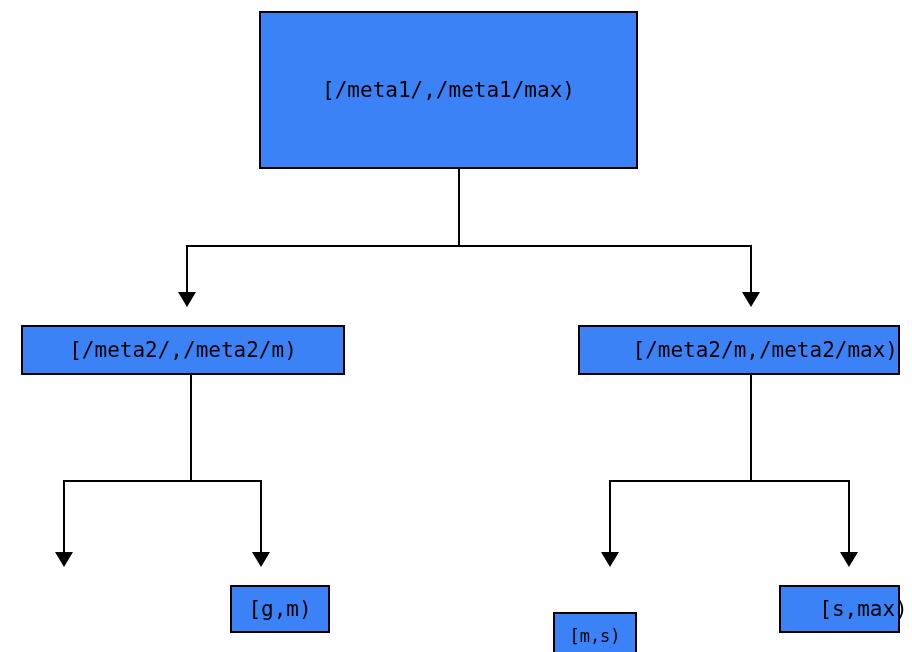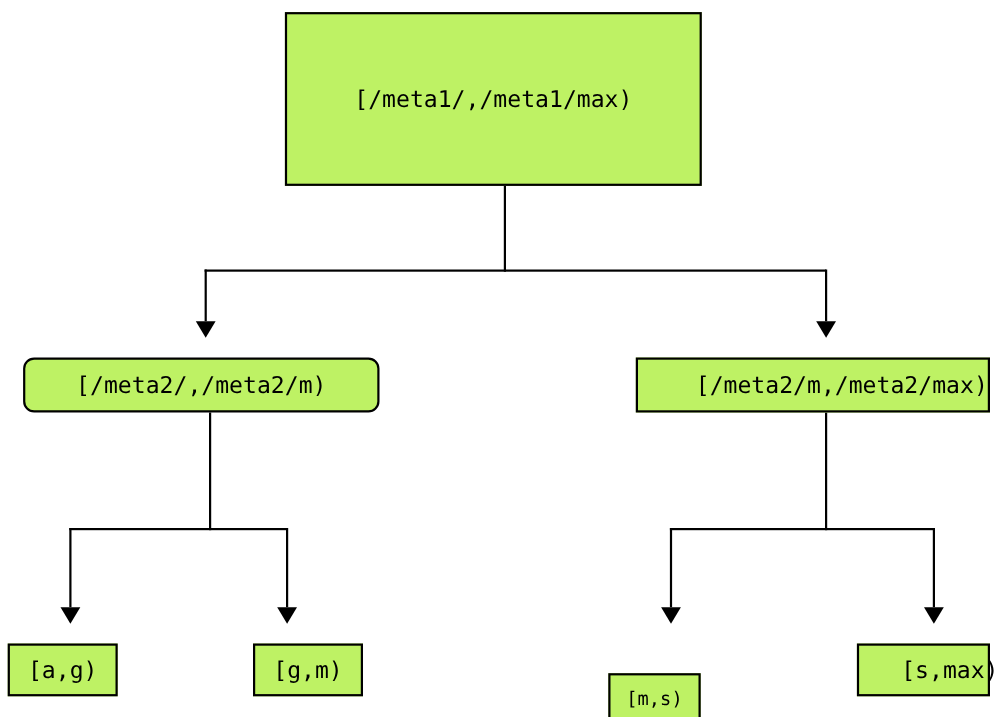--- a/index.html
+++ b/index.html
@@ -13,21 +13,21 @@
     width: 912px;
     height: 652px;
     background: #ffffff;
     overflow: hidden;
     font-family: "DejaVu Sans Mono", "Liberation Mono", monospace;
   }
   .node-box {
     position: absolute;
     box-sizing: border-box;
     border: 2px solid #000000;
-    background: #bef264;
+    background: #3b82f6;
     display: flex;
     align-items: center;
     justify-content: center;
     color: #000000;
     white-space: pre;
     letter-spacing: 0px;
   }
   .node-label {
     display: block;
     line-height: 1;
@@ -40,21 +40,20 @@
     width: 379px;
     height: 158px;
     font-size: 21px;
   }
   #node-left-internal {
     left: 21px;
     top: 325px;
     width: 324px;
     height: 50px;
     font-size: 21px;
-    border-radius: 10px;
   }
   #node-right-internal {
     left: 578px;
     top: 325px;
     width: 322px;
     height: 50px;
     font-size: 21px;
     justify-content: flex-end;
   }
   #node-leaf-ag {
@@ -163,23 +162,20 @@
   </div>
 
   <div class="node-box" id="node-left-internal">
     <span class="node-label">[/meta2/,/meta2/m)</span>
   </div>
 
   <div class="node-box" id="node-right-internal">
     <span class="node-label">[/meta2/m,/meta2/max)</span>
   </div>
 
-  <div class="node-box" id="node-leaf-ag">
-    <span class="node-label">[a,g)</span>
-  </div>
 
   <div class="node-box" id="node-leaf-gm">
     <span class="node-label">[g,m)</span>
   </div>
 
   <div class="node-box" id="node-leaf-ms">
     <span class="node-label">[m,s)</span>
   </div>
 
   <div class="node-box" id="node-leaf-smax">

